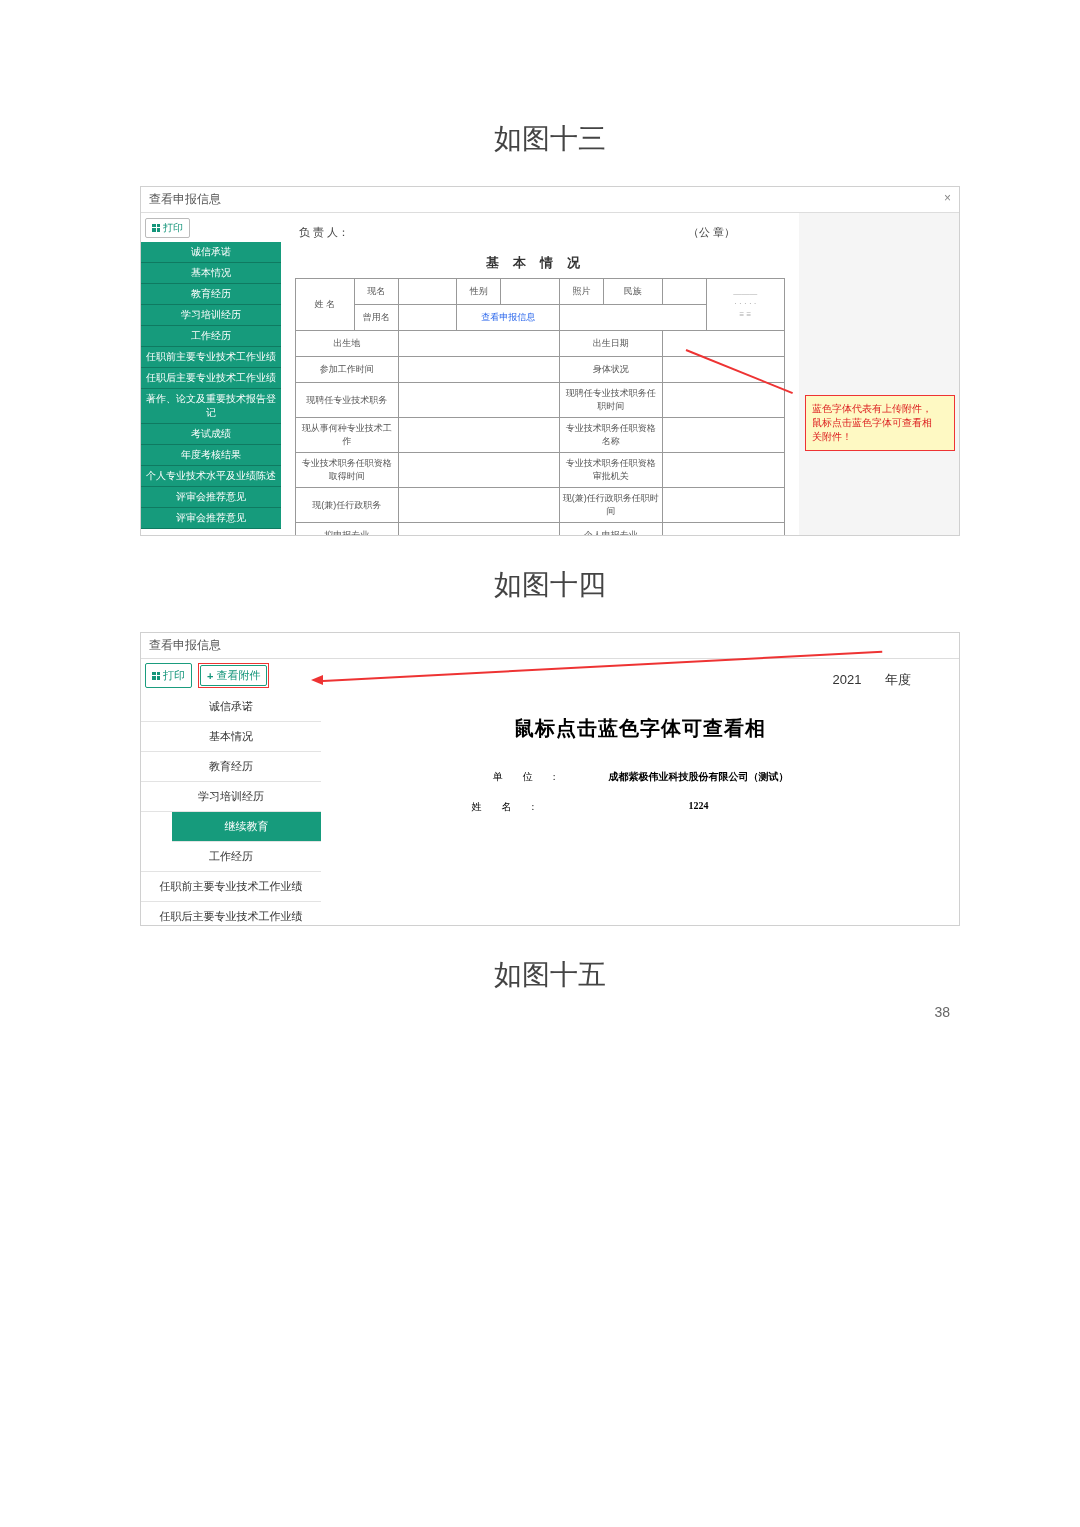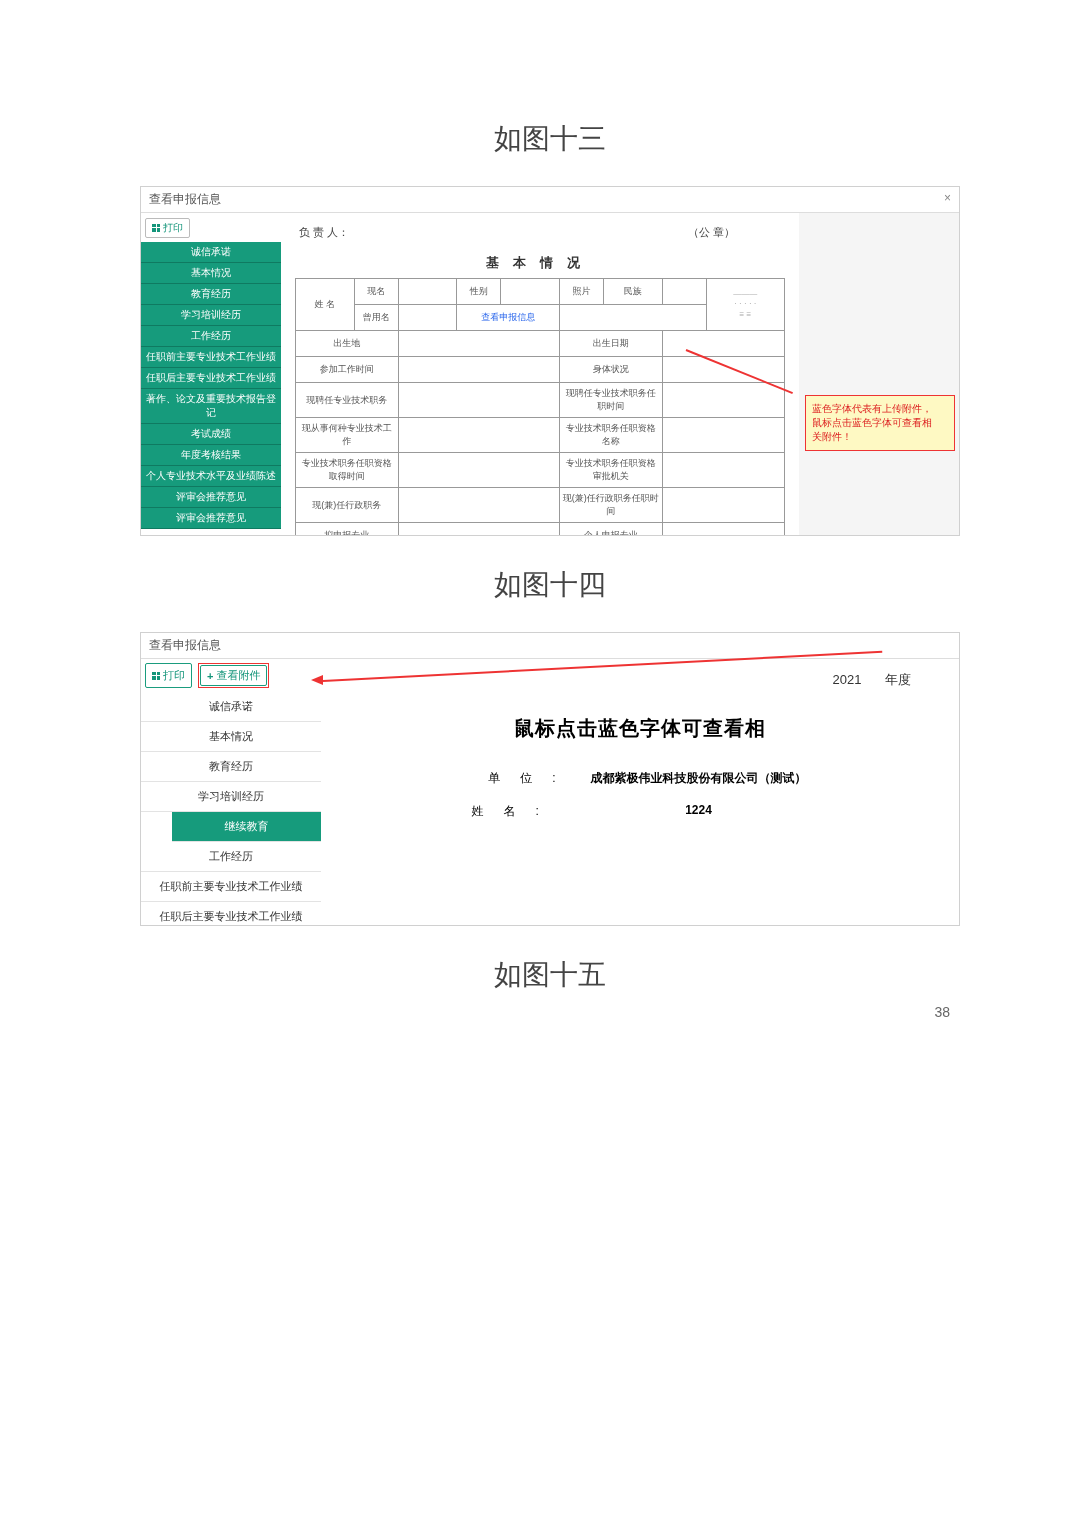--- a/index.html
+++ b/index.html
@@ -38,21 +38,21 @@
     .f14 .toolbar { display: flex; gap: 6px; padding: 4px; }
     .f14 .tool-btn { border: 1px solid #1a9c7e; font-size: 11px; color: #14957a; padding: 2px 6px; display: inline-flex; align-items: center; gap: 3px; border-radius: 2px; cursor: pointer; }
     .f14 .red-box { border: 1px solid #e33; padding: 1px; display: inline-flex; }
     .f14 .plus { font-weight: bold; }
     .f14 .nav-item { background: #fff; color: #333; font-size: 11px; text-align: center; padding: 7px 2px; border-bottom: 1px solid #e3e3e3; cursor: pointer; }
     .f14 .nav-item.active { background: #169b7c; color: #fff; margin-left: 31px; }
     .f14 .main { flex: 1; padding: 12px 30px; position: relative; }
     .f14 .year-line { text-align: right; font-size: 13px; color: #333; padding-right: 18px; }
     .f14 .year-line .num { margin-right: 20px; }
     .f14 .doc-title { text-align: center; font-size: 20px; font-family: "SimSun", serif; font-weight: bold; margin-top: 26px; letter-spacing: 1px; }
-    .f14 .kvrow { display: flex; justify-content: center; font-size: 12px; margin-top: 28px; font-family: Liberation Sans, sans-serif; gap: 7px; }
+    .f14 .kvrow { display: flex; justify-content: center; font-size: 10px; margin-top: 28px; font-family: Liberation Serif, serif; gap: 7px; }
     .f14 .kvrow .k { width: 110px; text-align: right; letter-spacing: 20px; padding-right: 6px; }
     .f14 .kvrow .k2 { width: 110px; text-align: left; letter-spacing: 20px; padding-right: 6px; }
     .f14 .kvrow .v { width: 220px; text-align: center; font-weight: bold; }
     .f14 .red-arrow { position: absolute; border-top: 2px solid #e33; transform-origin: left center; }
     .f14 .arrowhead { position: absolute; width: 0; height: 0; border-top: 5px solid transparent; border-bottom: 5px solid transparent; border-right: 12px solid #e33; }
 
     .page-num { position: absolute; bottom: 62px; right: 130px; font-size: 14px; color: #666; }
   </style>
 </head>
 <body>

